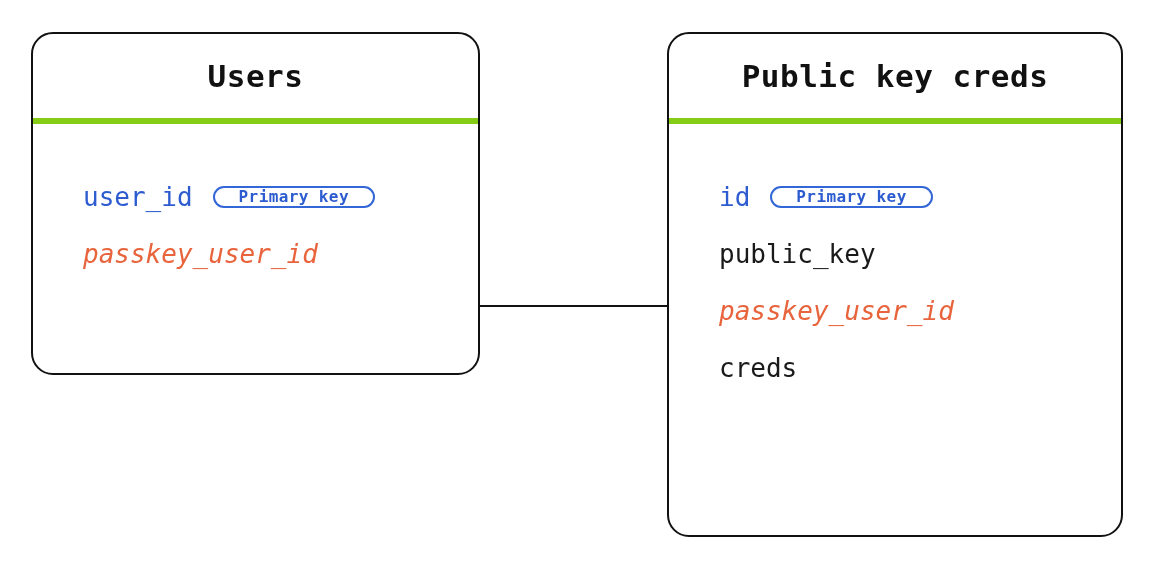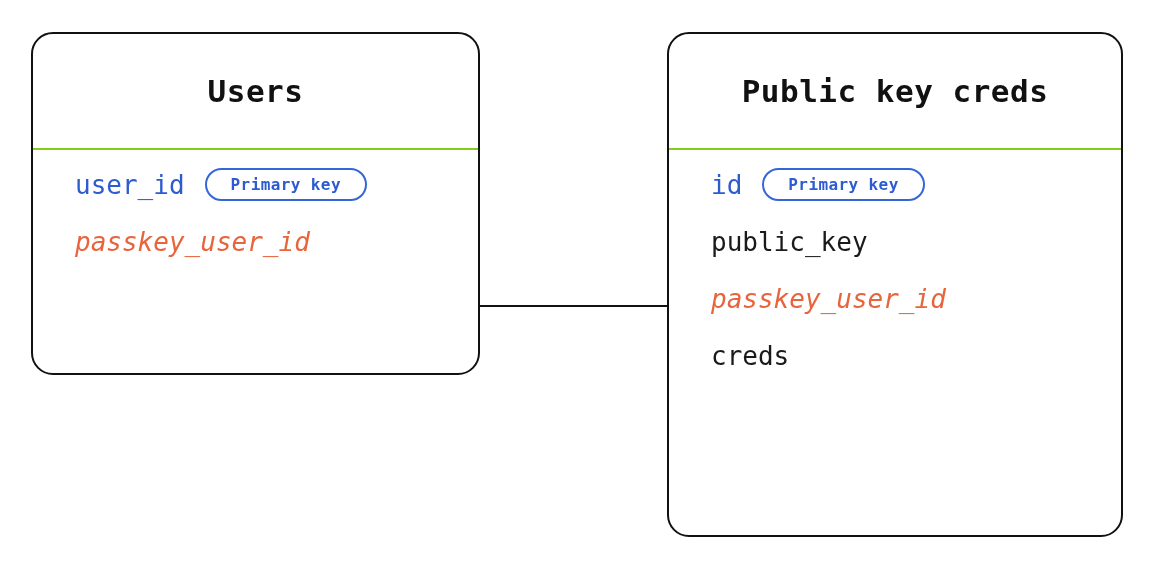--- a/index.html
+++ b/index.html
@@ -25,42 +25,42 @@
     border-radius: 22px;
   }
   #entity-users      { left: 31px;  top: 32px; width: 449px; height: 343px; }
   #entity-pubkeycreds{ left: 667px; top: 32px; width: 456px; height: 505px; }
 
   .entity-header {
     position: absolute;
     left: 0;
     top: 0;
     width: 100%;
-    height: 116px;
+    height: 90px;
     box-sizing: border-box;
-    border-bottom: 2px solid #84cc16;
+    border-bottom: 6px solid #84cc16;
     display: flex;
     align-items: center;
     justify-content: center;
   }
   .entity-title {
     font-size: 31px;
     font-weight: bold;
     color: #111111;
     letter-spacing: 0.5px;
     line-height: 1;
     white-space: nowrap;
   }
 
   .entity-fields {
     position: absolute;
-    left: 4px;
+    left: 12px;
     top: 90px;
     width: 100%;
-    padding: 32px 0 0 38px;
+    padding: 44px 0 0 38px;
     box-sizing: border-box;
   }
   .field-row {
     display: flex;
     align-items: center;
     height: 57px;
     white-space: nowrap;
   }
   .field-name {
     font-size: 26px;
@@ -69,21 +69,21 @@
   }
   .field-name.pk     { color: #2d5bd0; }
   .field-name.fk     { color: #e8643c; font-style: italic; }
 
   
   .pk-badge {
     margin-left: 20px;
     display: inline-flex;
     align-items: center;
     justify-content: center;
-    height: 33px;
+    height: 22px;
     padding: 0 24px;
     box-sizing: border-box;
     border: 2px solid #3366d6;
     border-radius: 999px;
     background: #ffffff;
   }
   .pk-badge-label {
     font-size: 16px;
     font-weight: bold;
     color: #2d5bd0;

